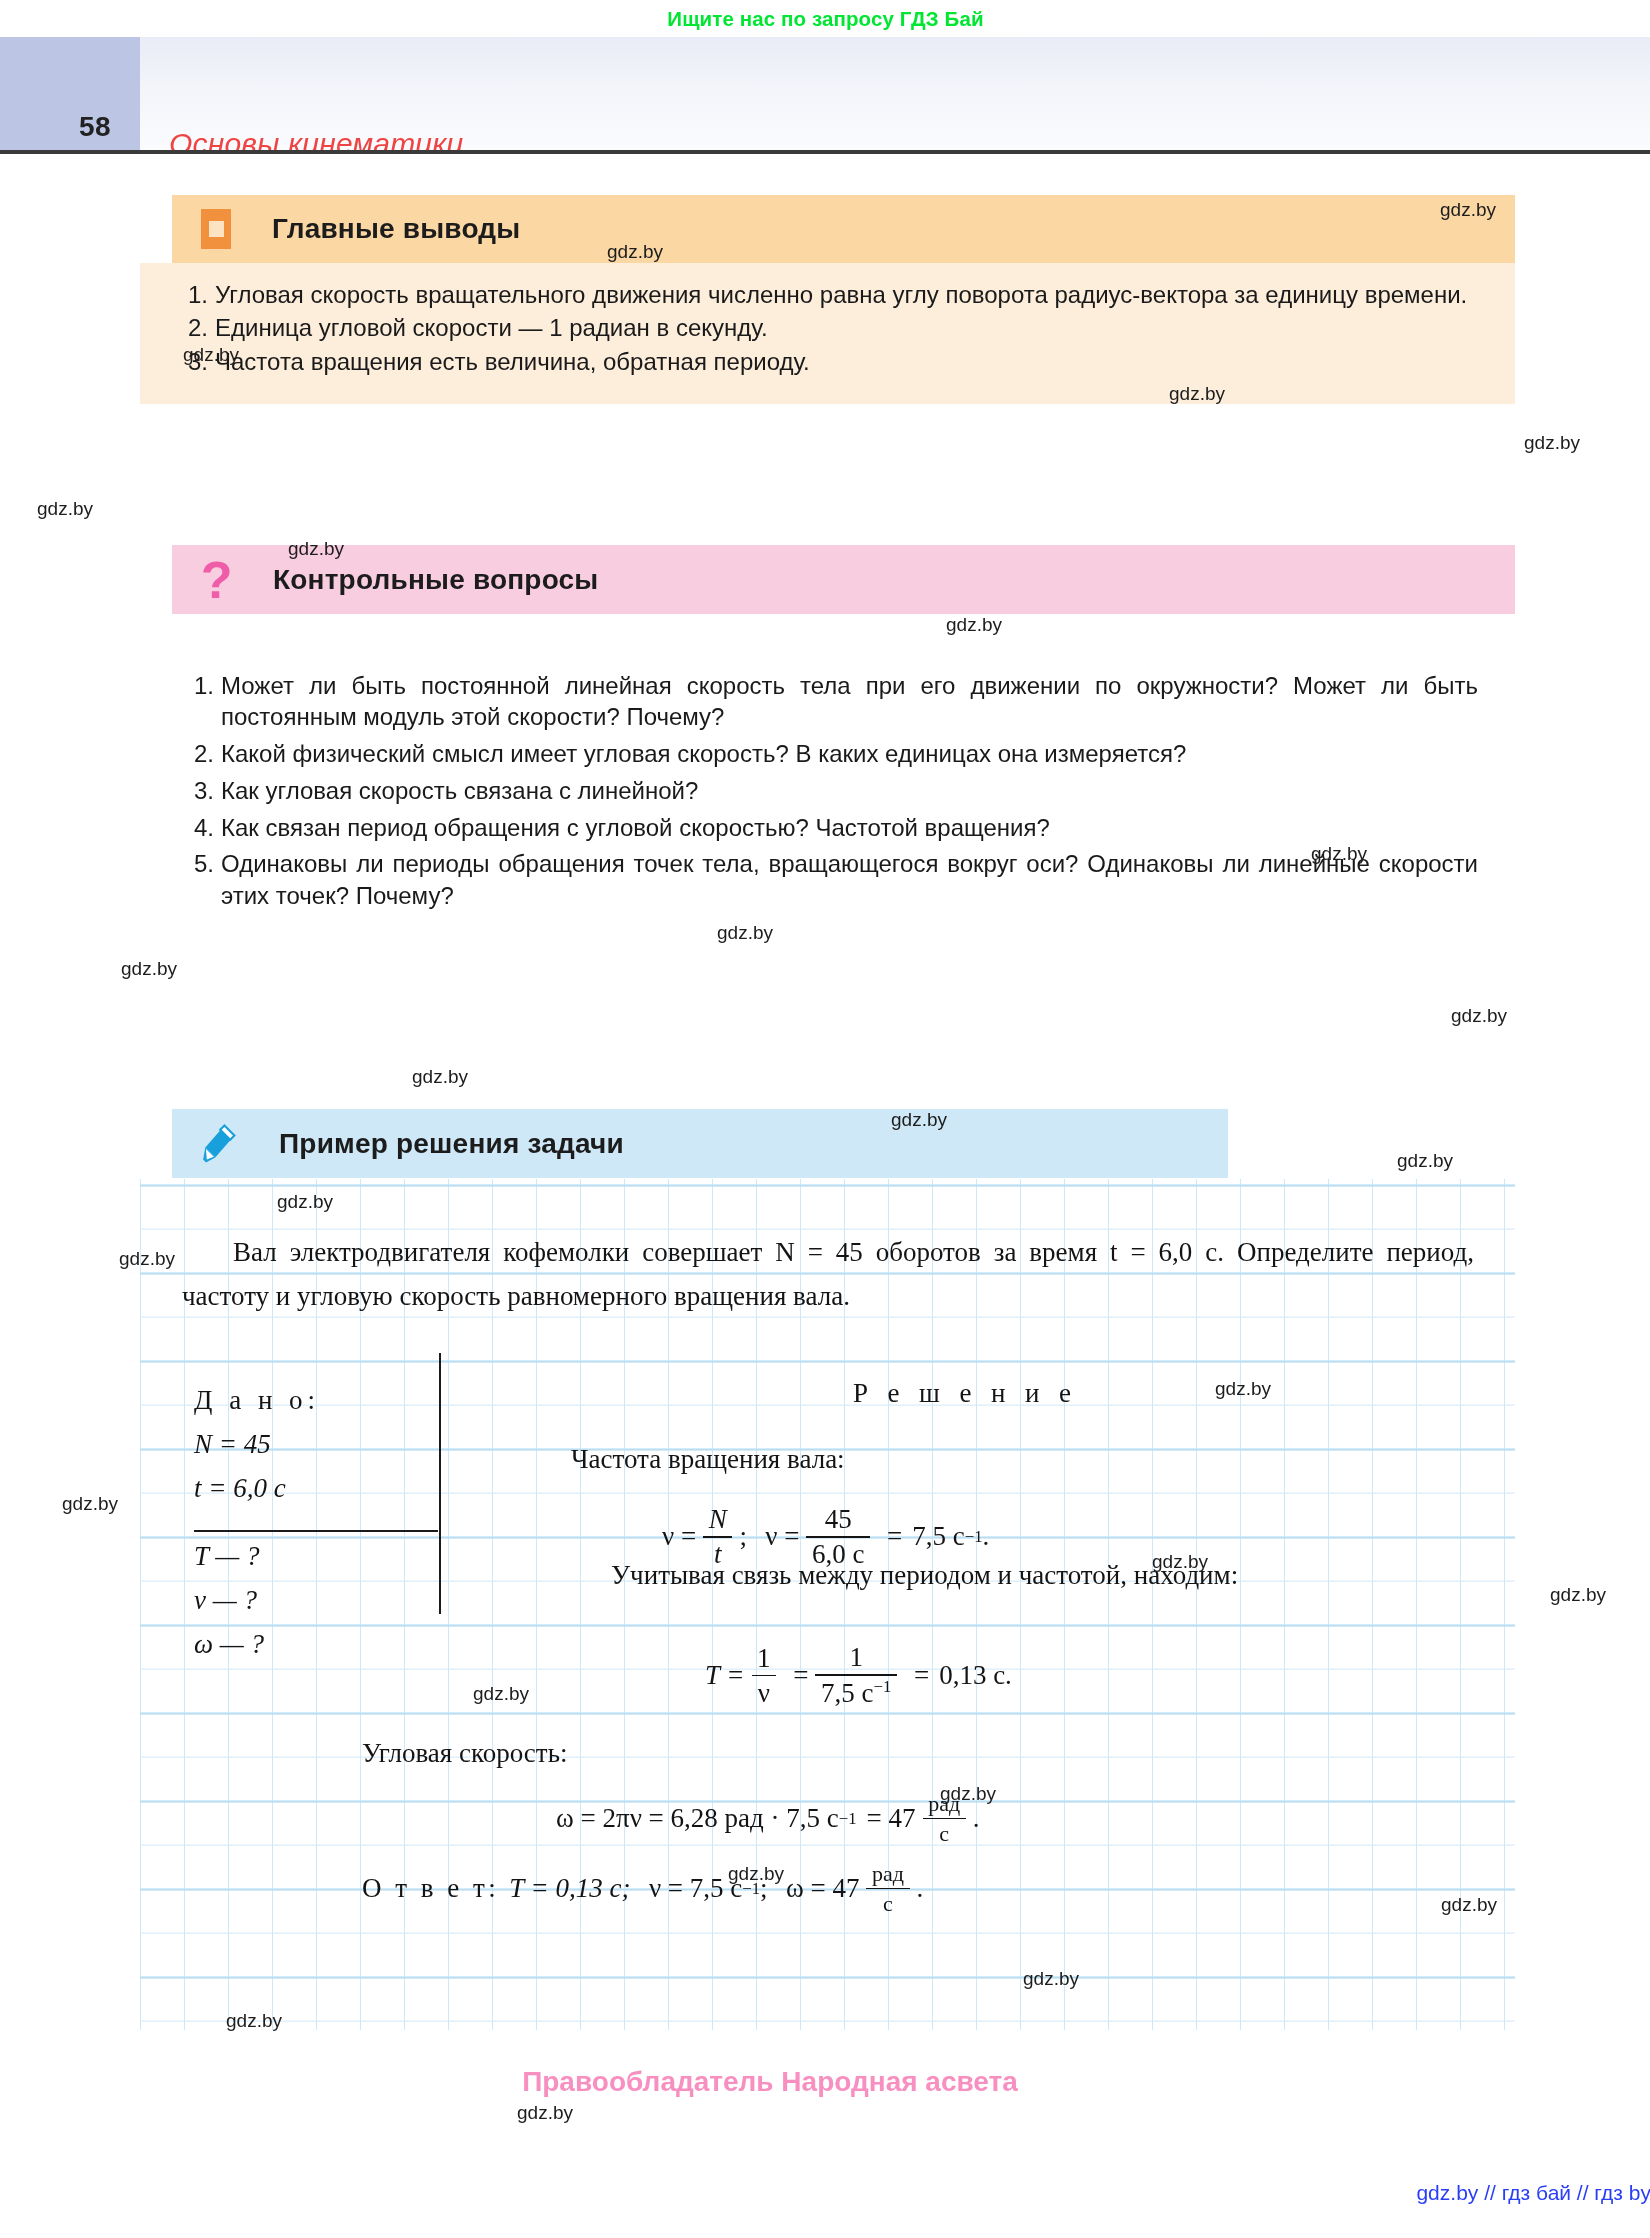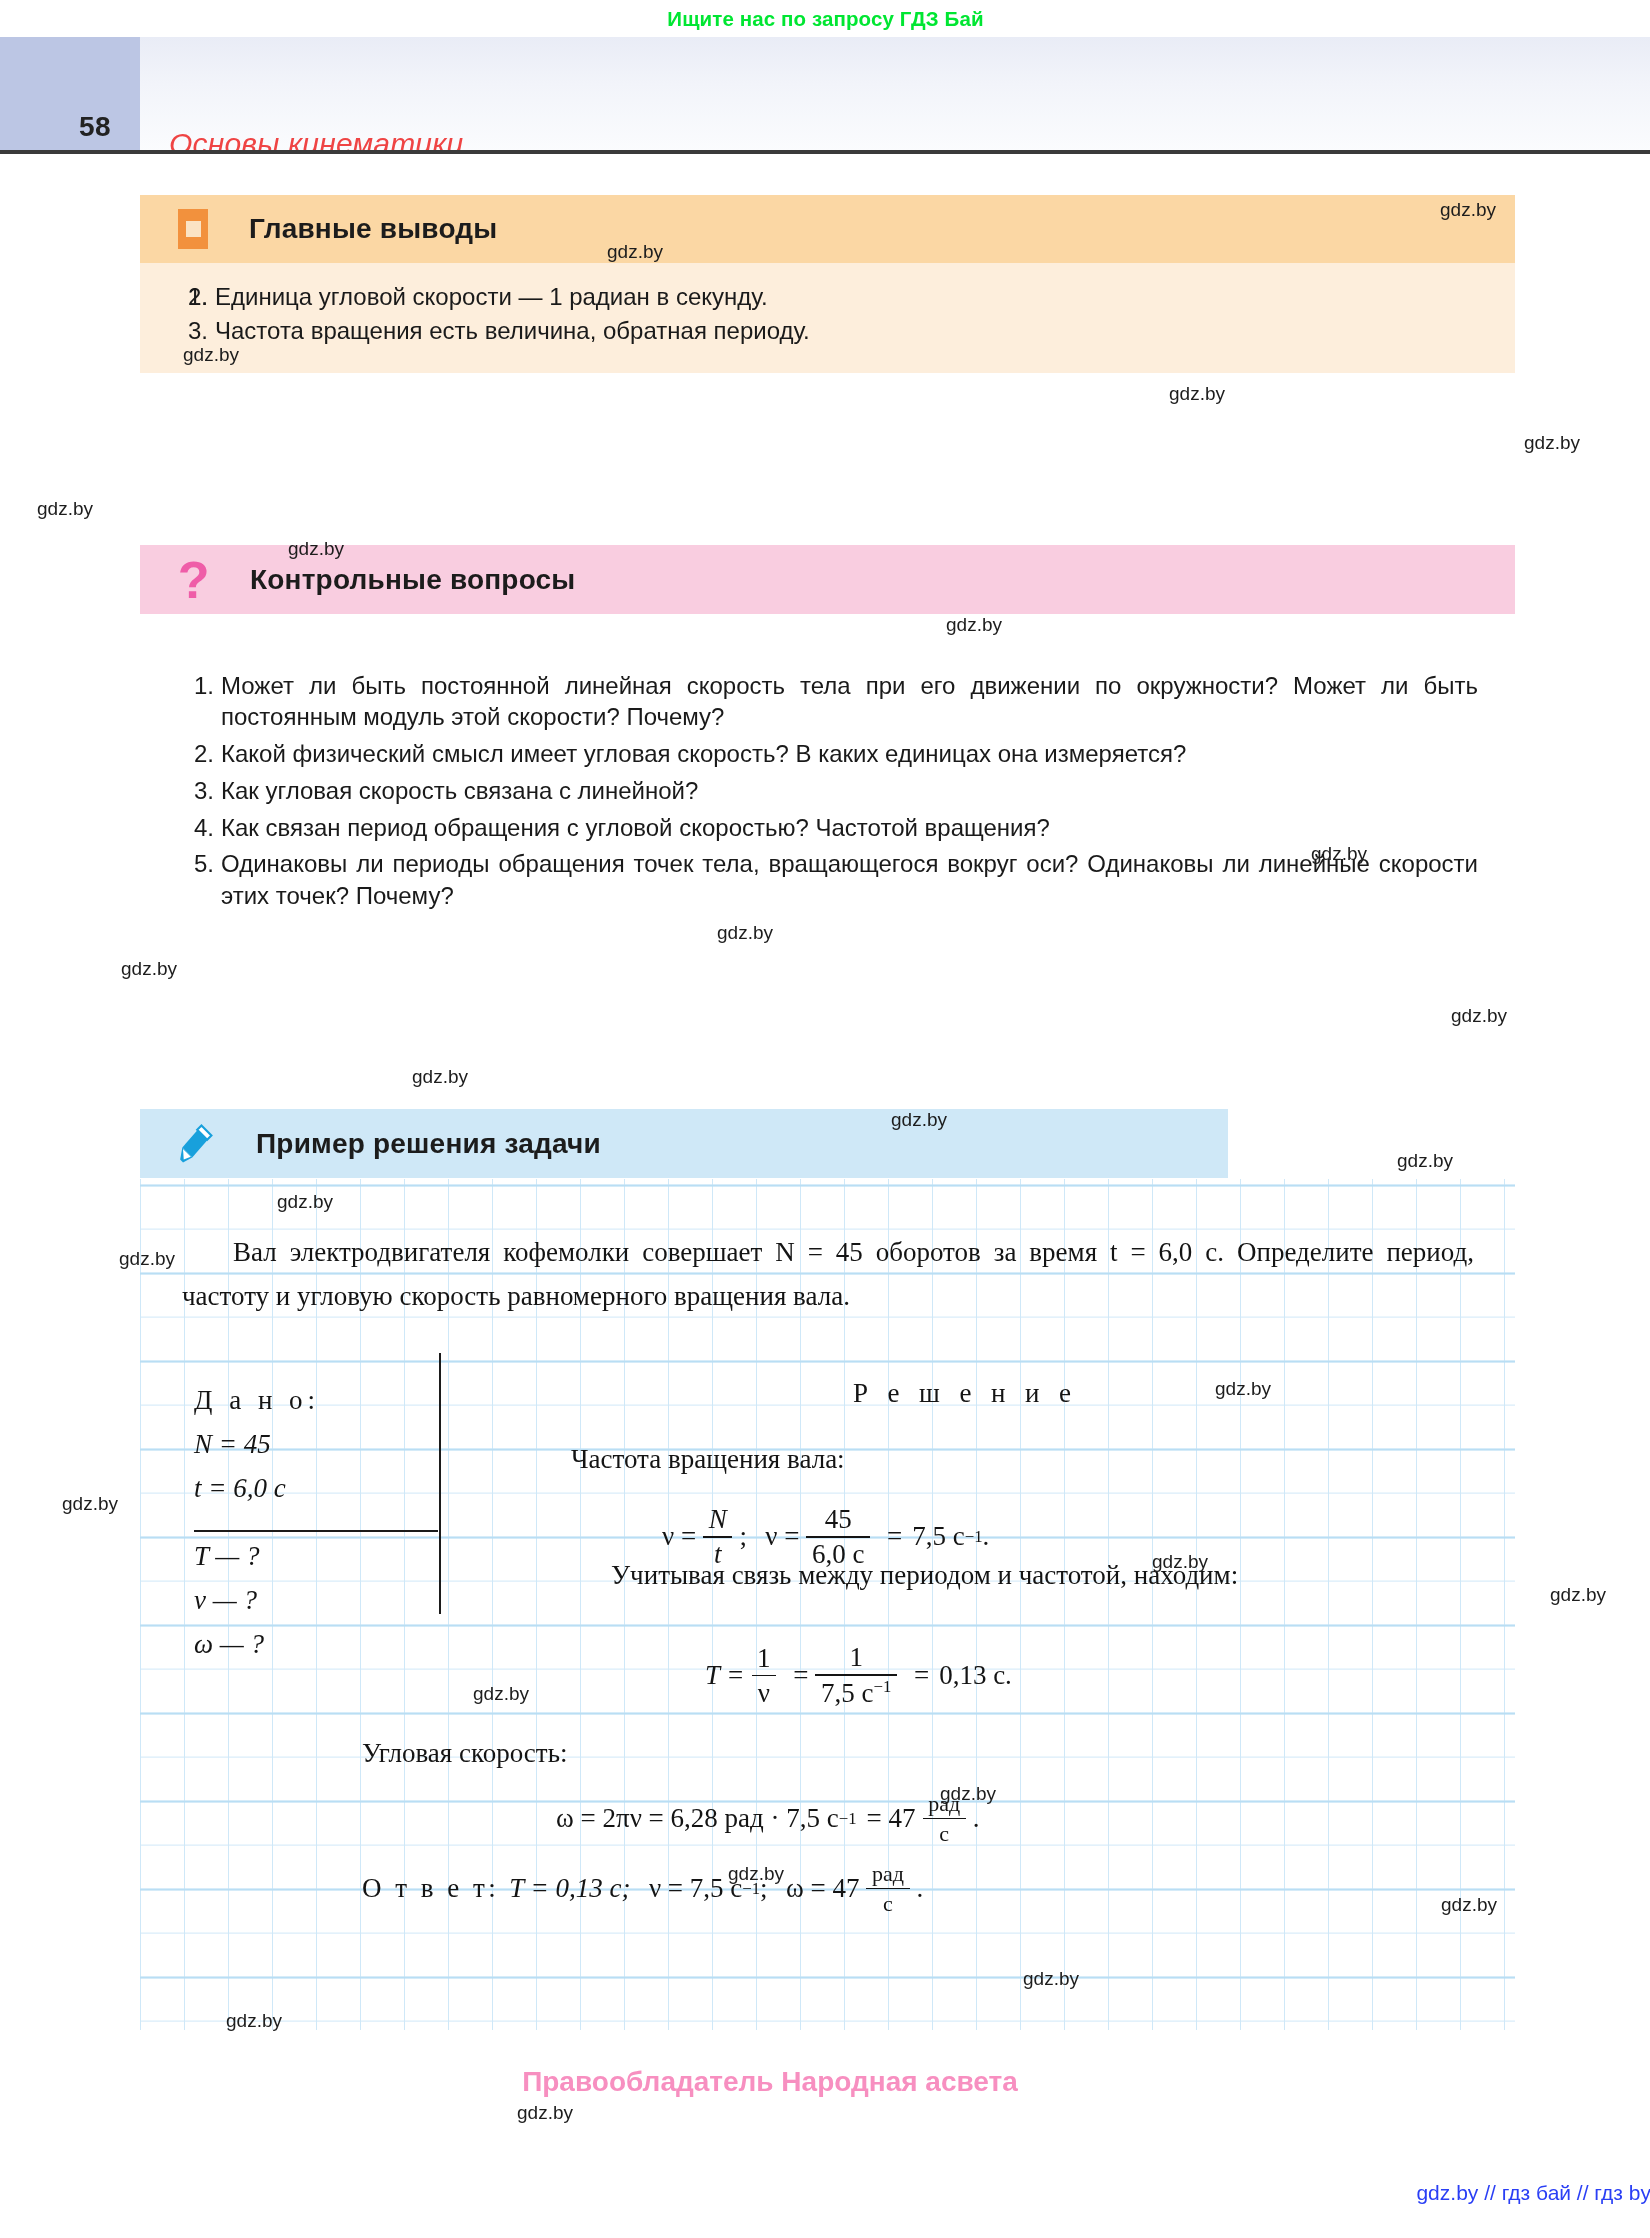--- a/index.html
+++ b/index.html
@@ -38,21 +38,21 @@
     color:#222;letter-spacing:0.4px;
   }
   #chapter-title{
     position:absolute;left:169px;top:110px;font-size:30px;font-style:italic;
     color:#ef4444;letter-spacing:0.2px;margin-top:17px;
   }
 
   
   .panel{position:absolute;}
   .panel-head{
-    display:flex;align-items:center;height:68px;padding-left:38px;box-sizing:border-box;
+    display:flex;align-items:center;height:68px;padding-left:29px;box-sizing:border-box;margin-left:32px;
   }
   .panel-head .ptitle{
     font-size:28px;font-weight:700;color:#1c1c1c;letter-spacing:0.2px;margin-left:41px;
   }
   .panel-body{padding:15.5px 31px 24px 31px;box-sizing:border-box;}
 
   
   #conclusions{left:140px;top:195px;width:1375px;}
   #conclusions .panel-head{background:#fbd7a4;}
   #conclusions .panel-body{background:#fdeedc;}
@@ -171,20 +171,21 @@
 
   <div class="panel" id="conclusions">
     <div class="panel-head">
       <span id="icon-square"></span>
       <span class="ptitle">Главные выводы</span>
     </div>
     <div class="panel-body">
       <ol class="numlist">
         <li>
           <span class="num">1.</span>
+          <span>Угловая скорость вращательного движения численно равна углу поворота радиус-вектора за единицу времени.</span>
         </li>
         <li>
           <span class="num">2.</span>
           <span>Единица угловой скорости — 1 радиан в секунду.</span>
         </li>
         <li>
           <span class="num">3.</span>
           <span>Частота вращения есть величина, обратная периоду.</span>
         </li>
       </ol>

